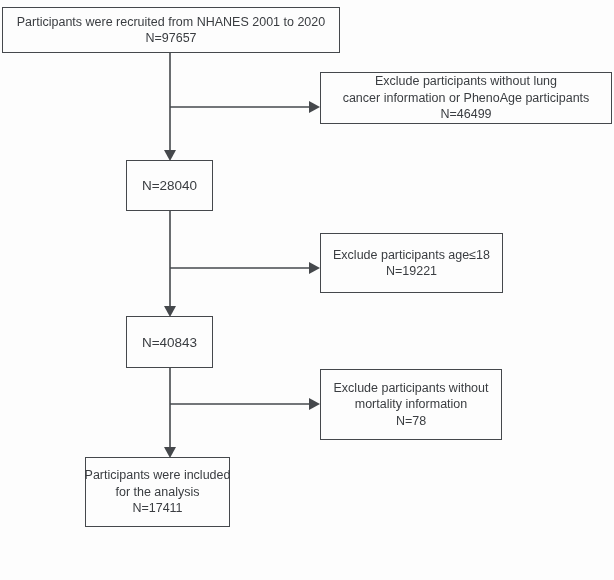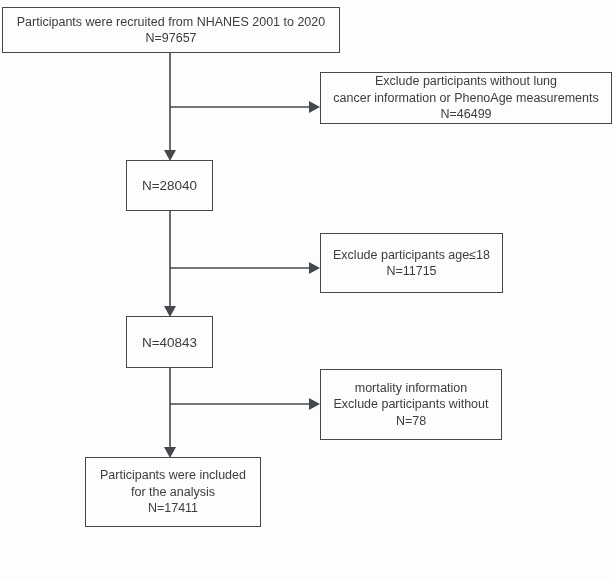--- a/index.html
+++ b/index.html
@@ -49,21 +49,21 @@
     font-size: 13.5px;
     line-height: 17px;
   }
   
   #box-recruited { left: 2px;  top: 7px;   width: 338px; height: 46px; }
   #box-exclude1  { left: 320px; top: 72px;  width: 292px; height: 52px; }
   #box-n51158    { left: 126px; top: 160px; width: 87px;  height: 51px; }
   #box-exclude2  { left: 320px; top: 233px; width: 183px; height: 60px; }
   #box-n40843    { left: 126px; top: 316px; width: 87px;  height: 52px; }
   #box-exclude3  { left: 320px; top: 369px; width: 182px; height: 71px; }
-  #box-included  { left: 85px;  top: 457px; width: 176px; height: 70px; }
+  #box-included  { left: 85px;  top: 457px; width: 145px; height: 70px; }
 </style>
 </head>
 <body>
 
 <div class="canvas">
 
   <svg class="connectors" viewBox="0 0 614 580" xmlns="http://www.w3.org/2000/svg">
 
     <line x1="170" y1="53" x2="170" y2="152"></line>
     <line x1="170" y1="211" x2="170" y2="308"></line>
@@ -82,40 +82,40 @@
     <polygon points="309,398 309,410 320,404"></polygon>
   </svg>
 
   <div class="box" id="box-recruited">
     <div class="tline">Participants were recruited from NHANES 2001 to 2020</div>
     <div class="tline">N=97657</div>
   </div>
 
   <div class="box" id="box-exclude1">
     <div class="tline">Exclude participants without lung</div>
-    <div class="tline">cancer information or PhenoAge measurements</div>
+    <div class="tline">cancer information or PhenoAge participants</div>
     <div class="tline">N=46499</div>
   </div>
 
   <div class="box small" id="box-n51158">
     <div class="tline">N=28040</div>
   </div>
 
   <div class="box" id="box-exclude2">
     <div class="tline">Exclude participants age≤18</div>
-    <div class="tline">N=11715</div>
+    <div class="tline">N=19221</div>
   </div>
 
   <div class="box small" id="box-n40843">
     <div class="tline">N=40843</div>
   </div>
 
   <div class="box" id="box-exclude3">
+    <div class="tline">Exclude participants without</div>
     <div class="tline">mortality information</div>
-    <div class="tline">Exclude participants without</div>
     <div class="tline">N=78</div>
   </div>
 
   <div class="box" id="box-included">
     <div class="tline">Participants were included</div>
     <div class="tline">for the analysis</div>
     <div class="tline">N=17411</div>
   </div>
 
 </div>

